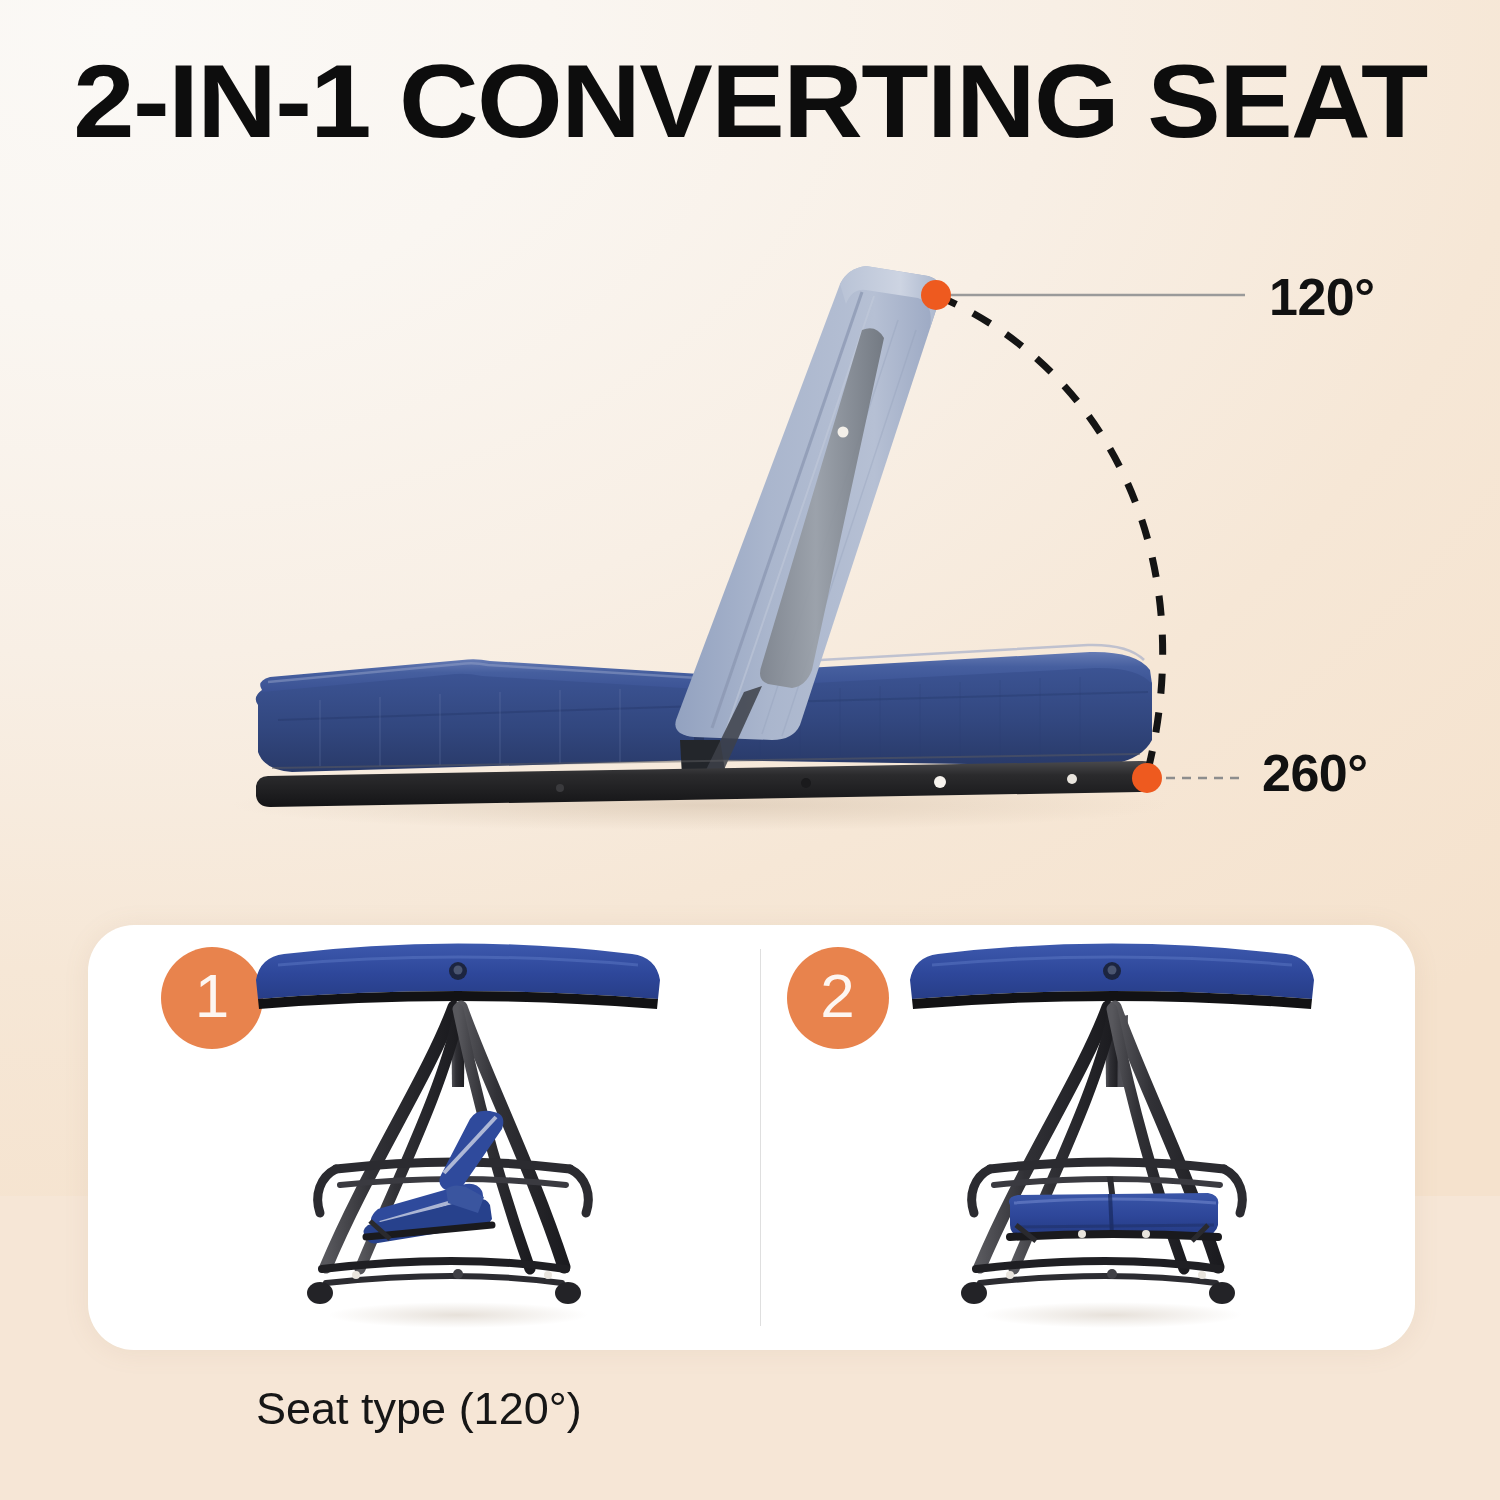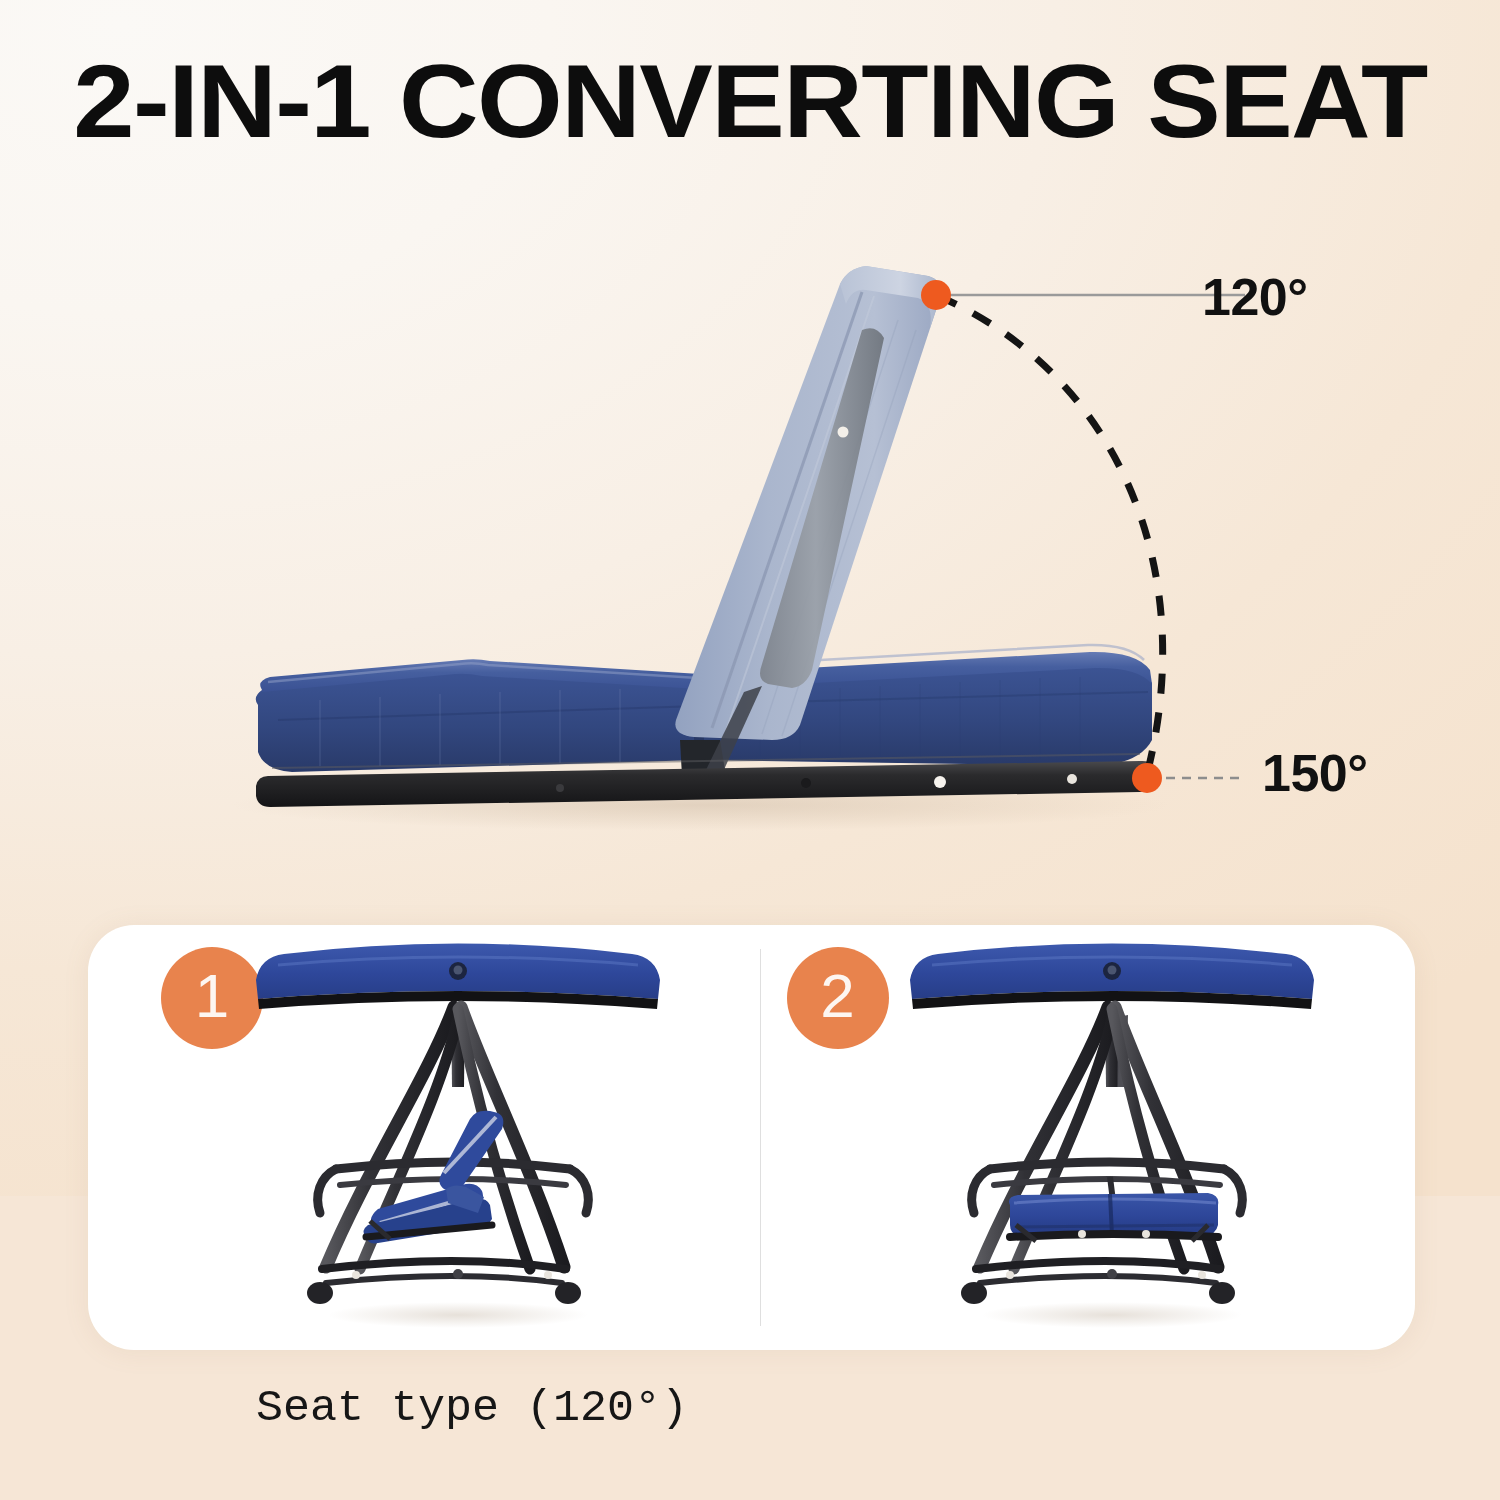--- a/index.html
+++ b/index.html
@@ -30,21 +30,21 @@
   
   .hero{position:absolute;left:0;top:200px;width:1500px;height:700px;}
   .hero svg{display:block;}
 
   
   .ang{
     position:absolute;
     font-size:52px;font-weight:700;color:#111;
     letter-spacing:-0.5px;white-space:nowrap;
   }
-  .ang.a120{left:1202px;top:267px;text-align:center;}
+  .ang.a120{left:1269px;top:267px;text-align:center;}
   .ang.a180{left:1262px;top:743px;}
 
   
   .card{
     position:absolute;left:88px;top:925px;width:1327px;height:425px;
     background:#ffffff;border-radius:46px;
     box-shadow:0 2px 26px rgba(160,130,100,.10);
     overflow:hidden;
   }
   .card-inner{position:absolute;inset:0;display:flex;}
@@ -64,21 +64,21 @@
   .pane2 .badge{left:35px;top:22px;}
   .swing{position:absolute;top:12px;}
   .pane1 .swing{left:160px;}
   .pane2 .swing{left:150px;}
 
   
   .caption{
     position:absolute;top:1383px;
     font-size:45px;color:#161616;font-weight:400;white-space:nowrap;
   }
-  .caption.c1{left:256px;font-family:Liberation Mono, monospace;}
+  .caption.c1{left:256px;}
   .caption.c2{left:936px;}
 </style>
 </head>
 <body>
 
 <div id="stage">
 
   <div class="title">2-IN-1 CONVERTING SEAT</div>
 
   <div class="hero">
@@ -203,21 +203,21 @@
       <path d="M938 96 C 1110 170, 1200 360, 1148 570" fill="none" stroke="#141414" stroke-width="7" stroke-dasharray="20 19" stroke-linecap="butt"></path>
 
       <line x1="1150" y1="578" x2="1246" y2="578" stroke="#8d8d8d" stroke-width="2.5" stroke-dasharray="9 7"></line>
 
       <circle cx="936" cy="95" r="15" fill="#ee5a1f"></circle>
       <circle cx="1147" cy="578" r="15" fill="#ee5a1f"></circle>
     </svg>
   </div>
 
   <div class="ang a120">120°</div>
-  <div class="ang a180">150°</div>
+  <div class="ang a180">260°</div>
 
   <div class="card">
     <div class="card-inner">
 
       <div class="pane pane1">
         <div class="badge">1</div>
         <div class="swing">
           <svg width="420" height="400" viewBox="0 0 420 400" xmlns="http://www.w3.org/2000/svg">
             <defs>
               <linearGradient id="cano1" x1="0" y1="0" x2="0" y2="1">

